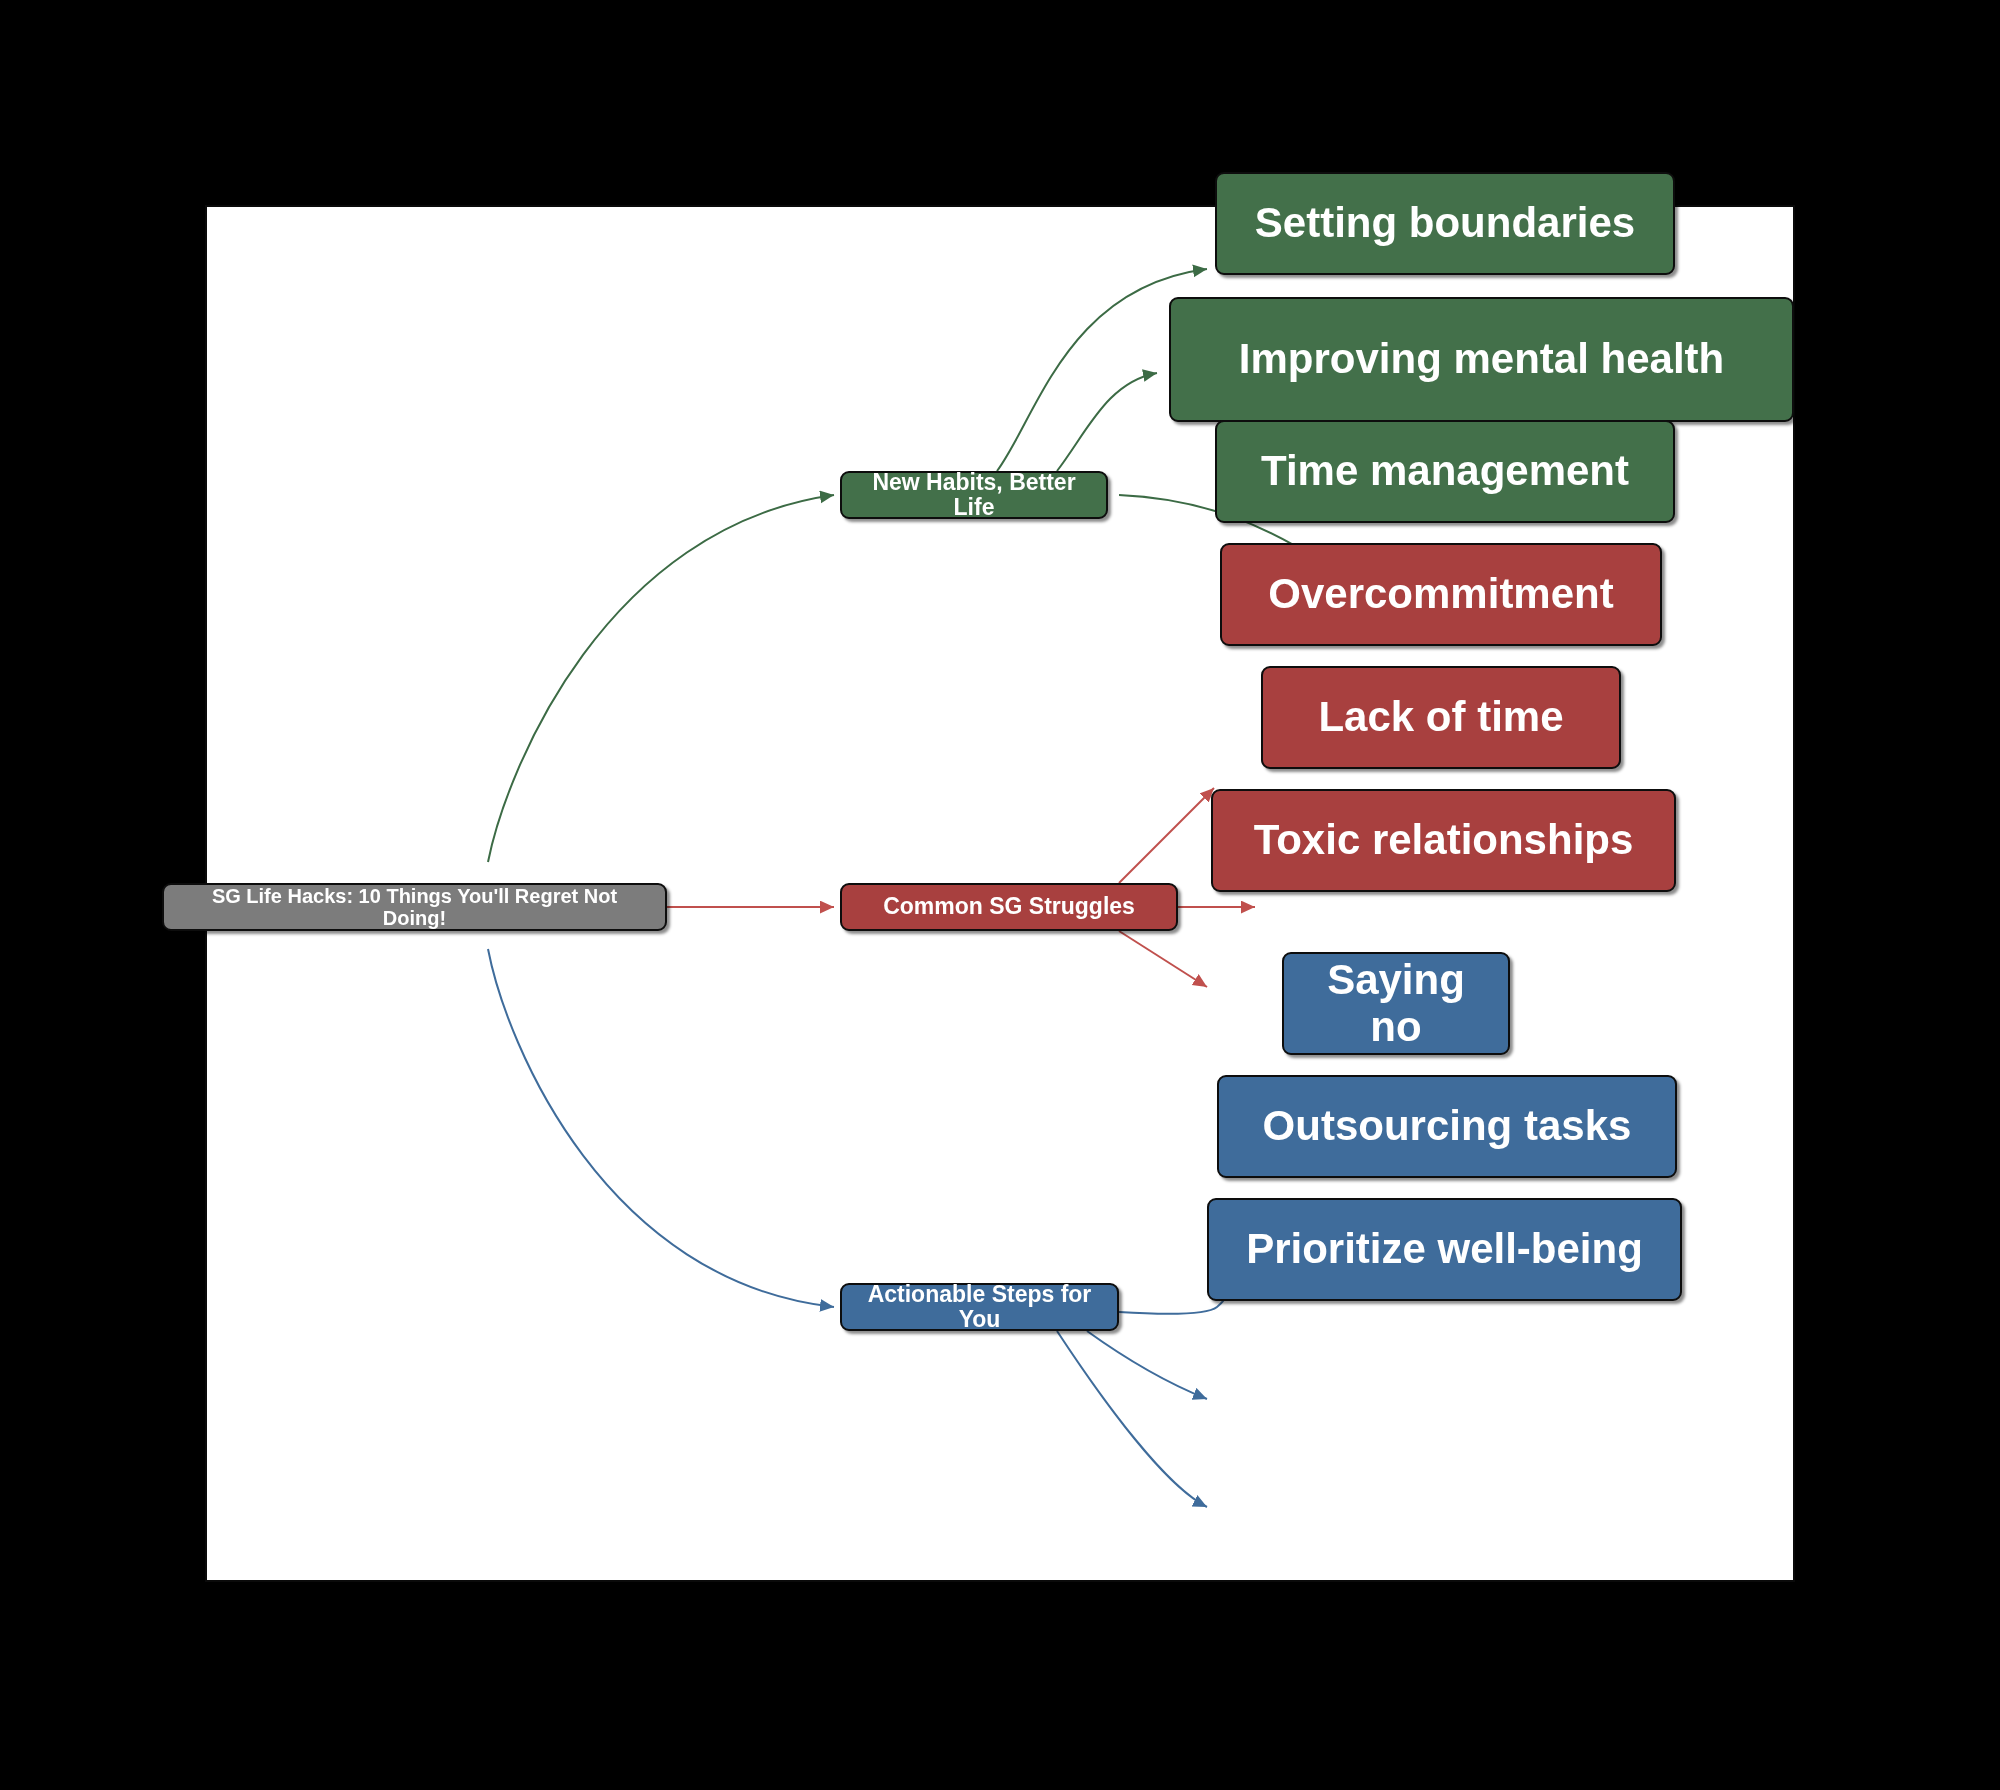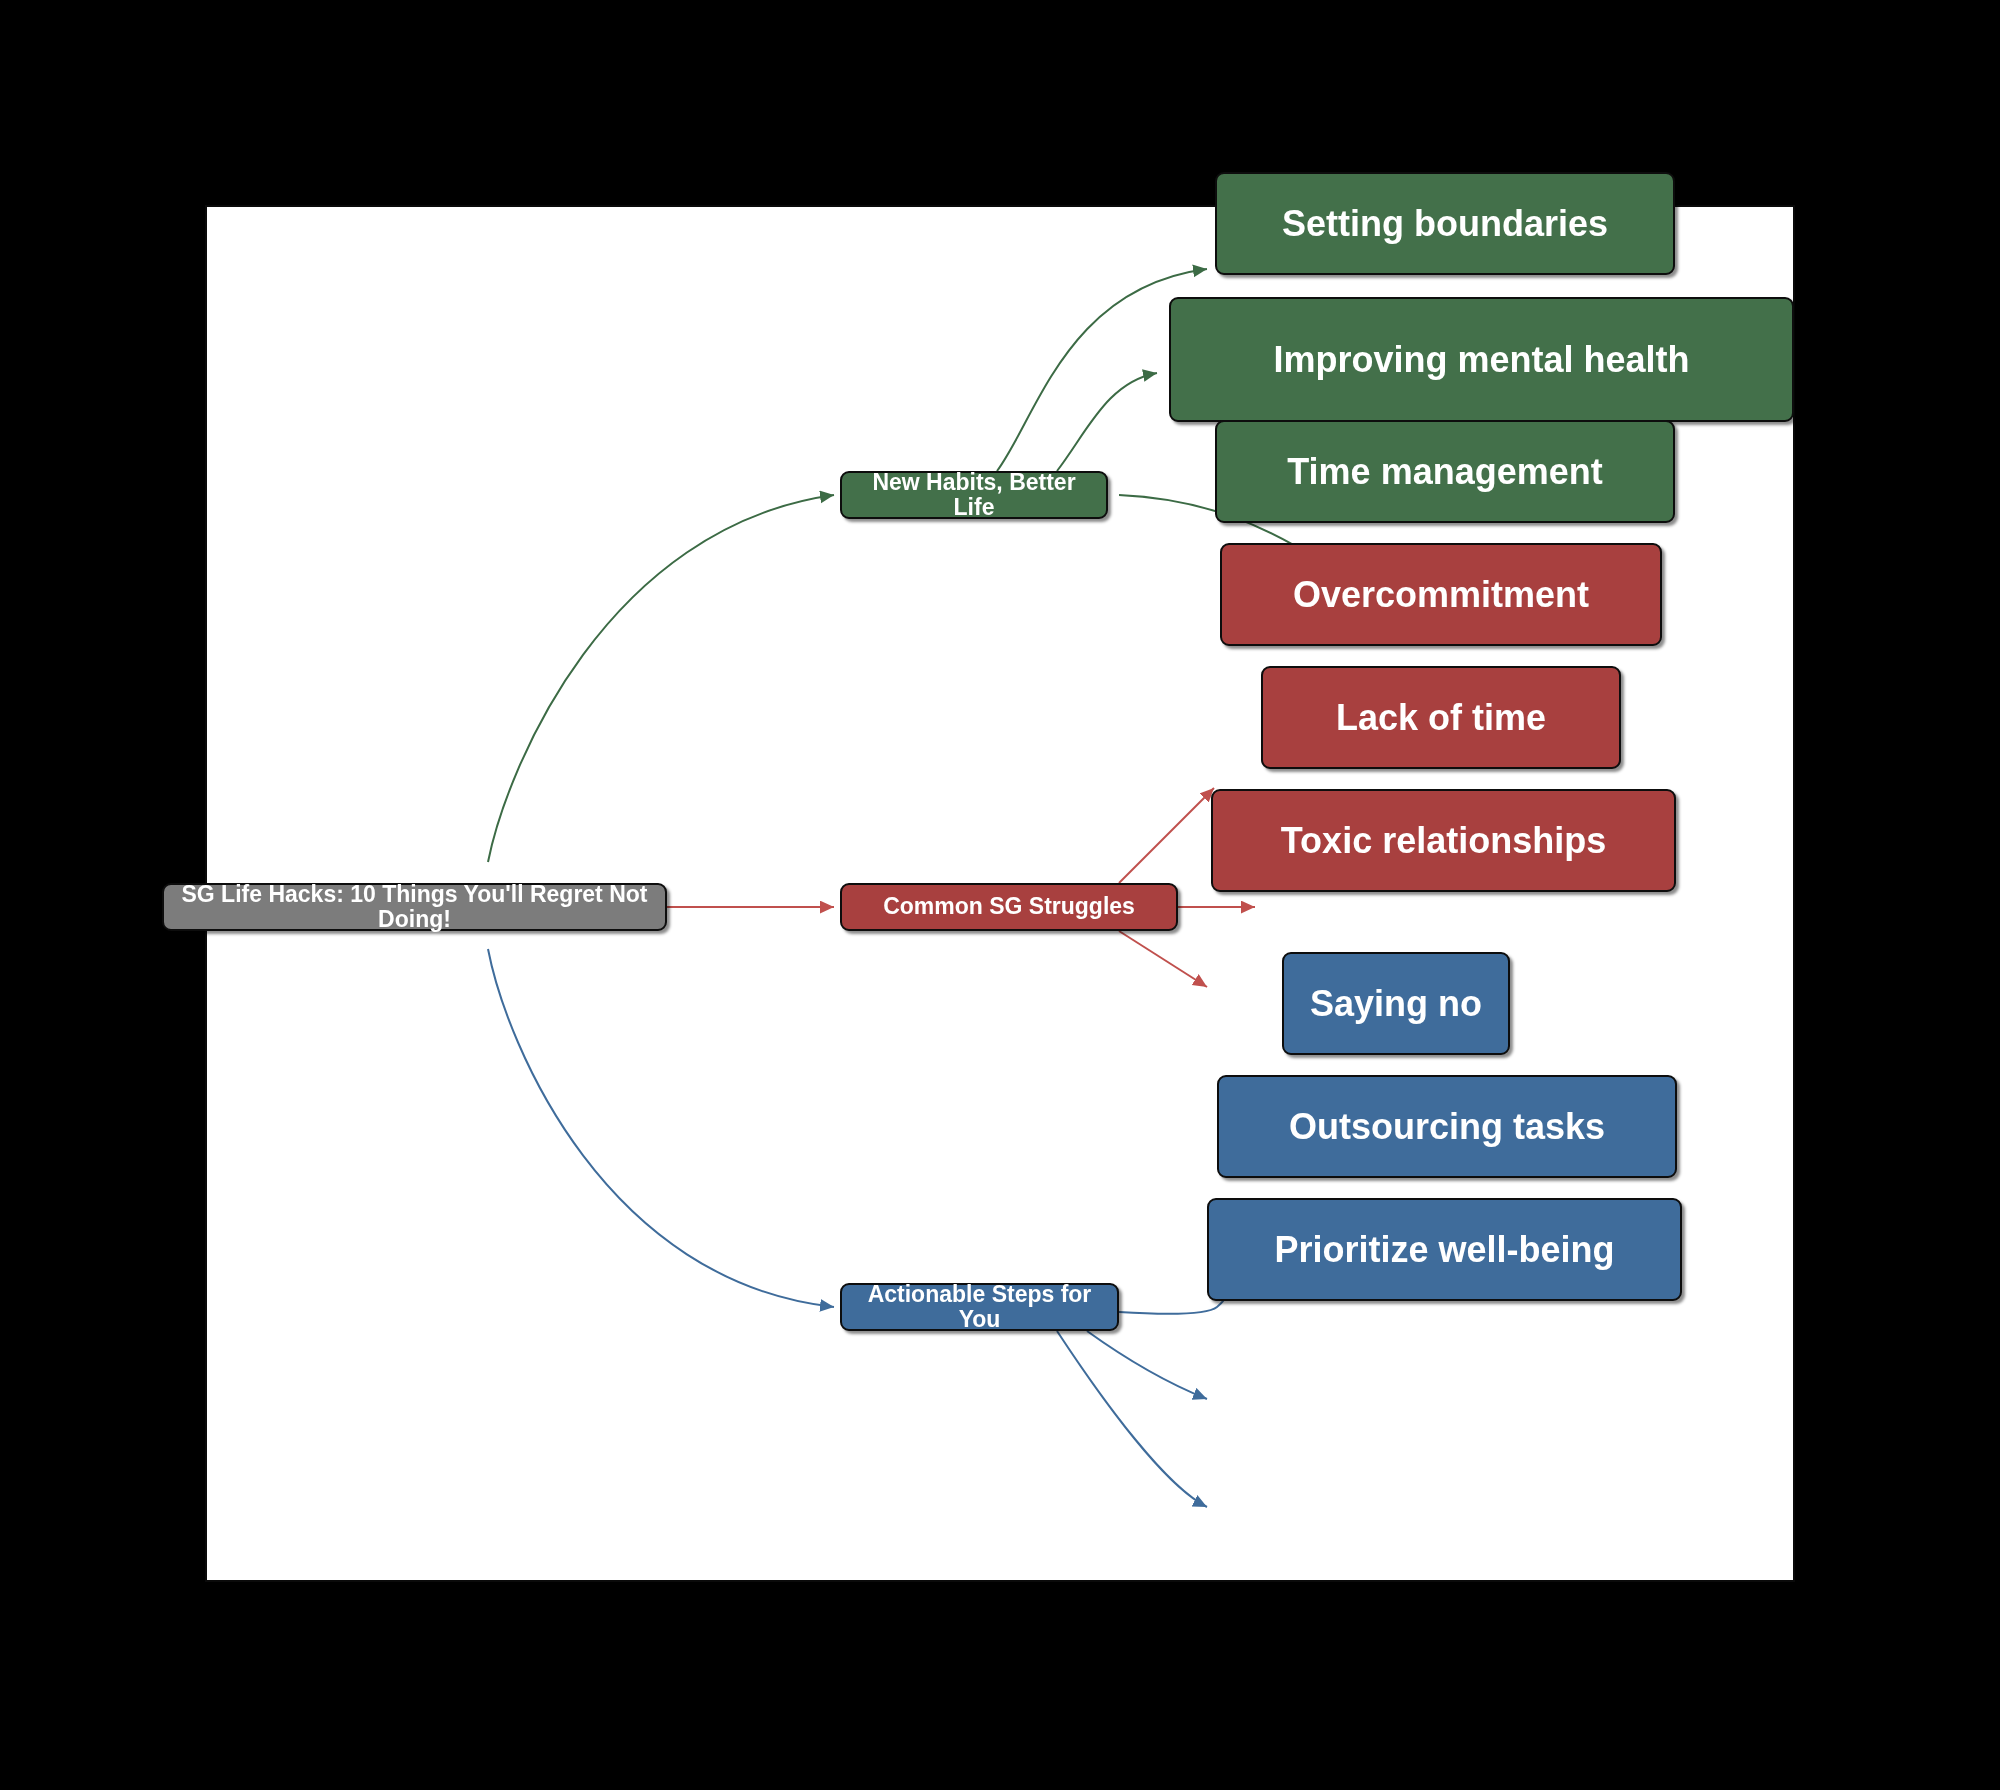--- a/index.html
+++ b/index.html
@@ -54,29 +54,29 @@
     font-weight: bold;
     line-height: 1.1;
     border: 2px solid #0d0d0d;
     box-shadow: 3px 3px 3px rgba(0,0,0,0.45);
     padding: 0 14px;
     -webkit-font-smoothing: antialiased;
   }
 
   .node.root {
     background: #7c7c7c;
-    font-size: 23px;
+    font-size: 20px;
   }
 
   .node.branch {
     font-size: 23px;
   }
 
   .node.leaf {
-    font-size: 36px;
+    font-size: 42px;
   }
 
   .green { background: #43704a; }
   .red   { background: #a8403f; }
   .blue  { background: #3f6c9b; }
 </style>
 </head>
 <body>
 
 <div id="stage">

